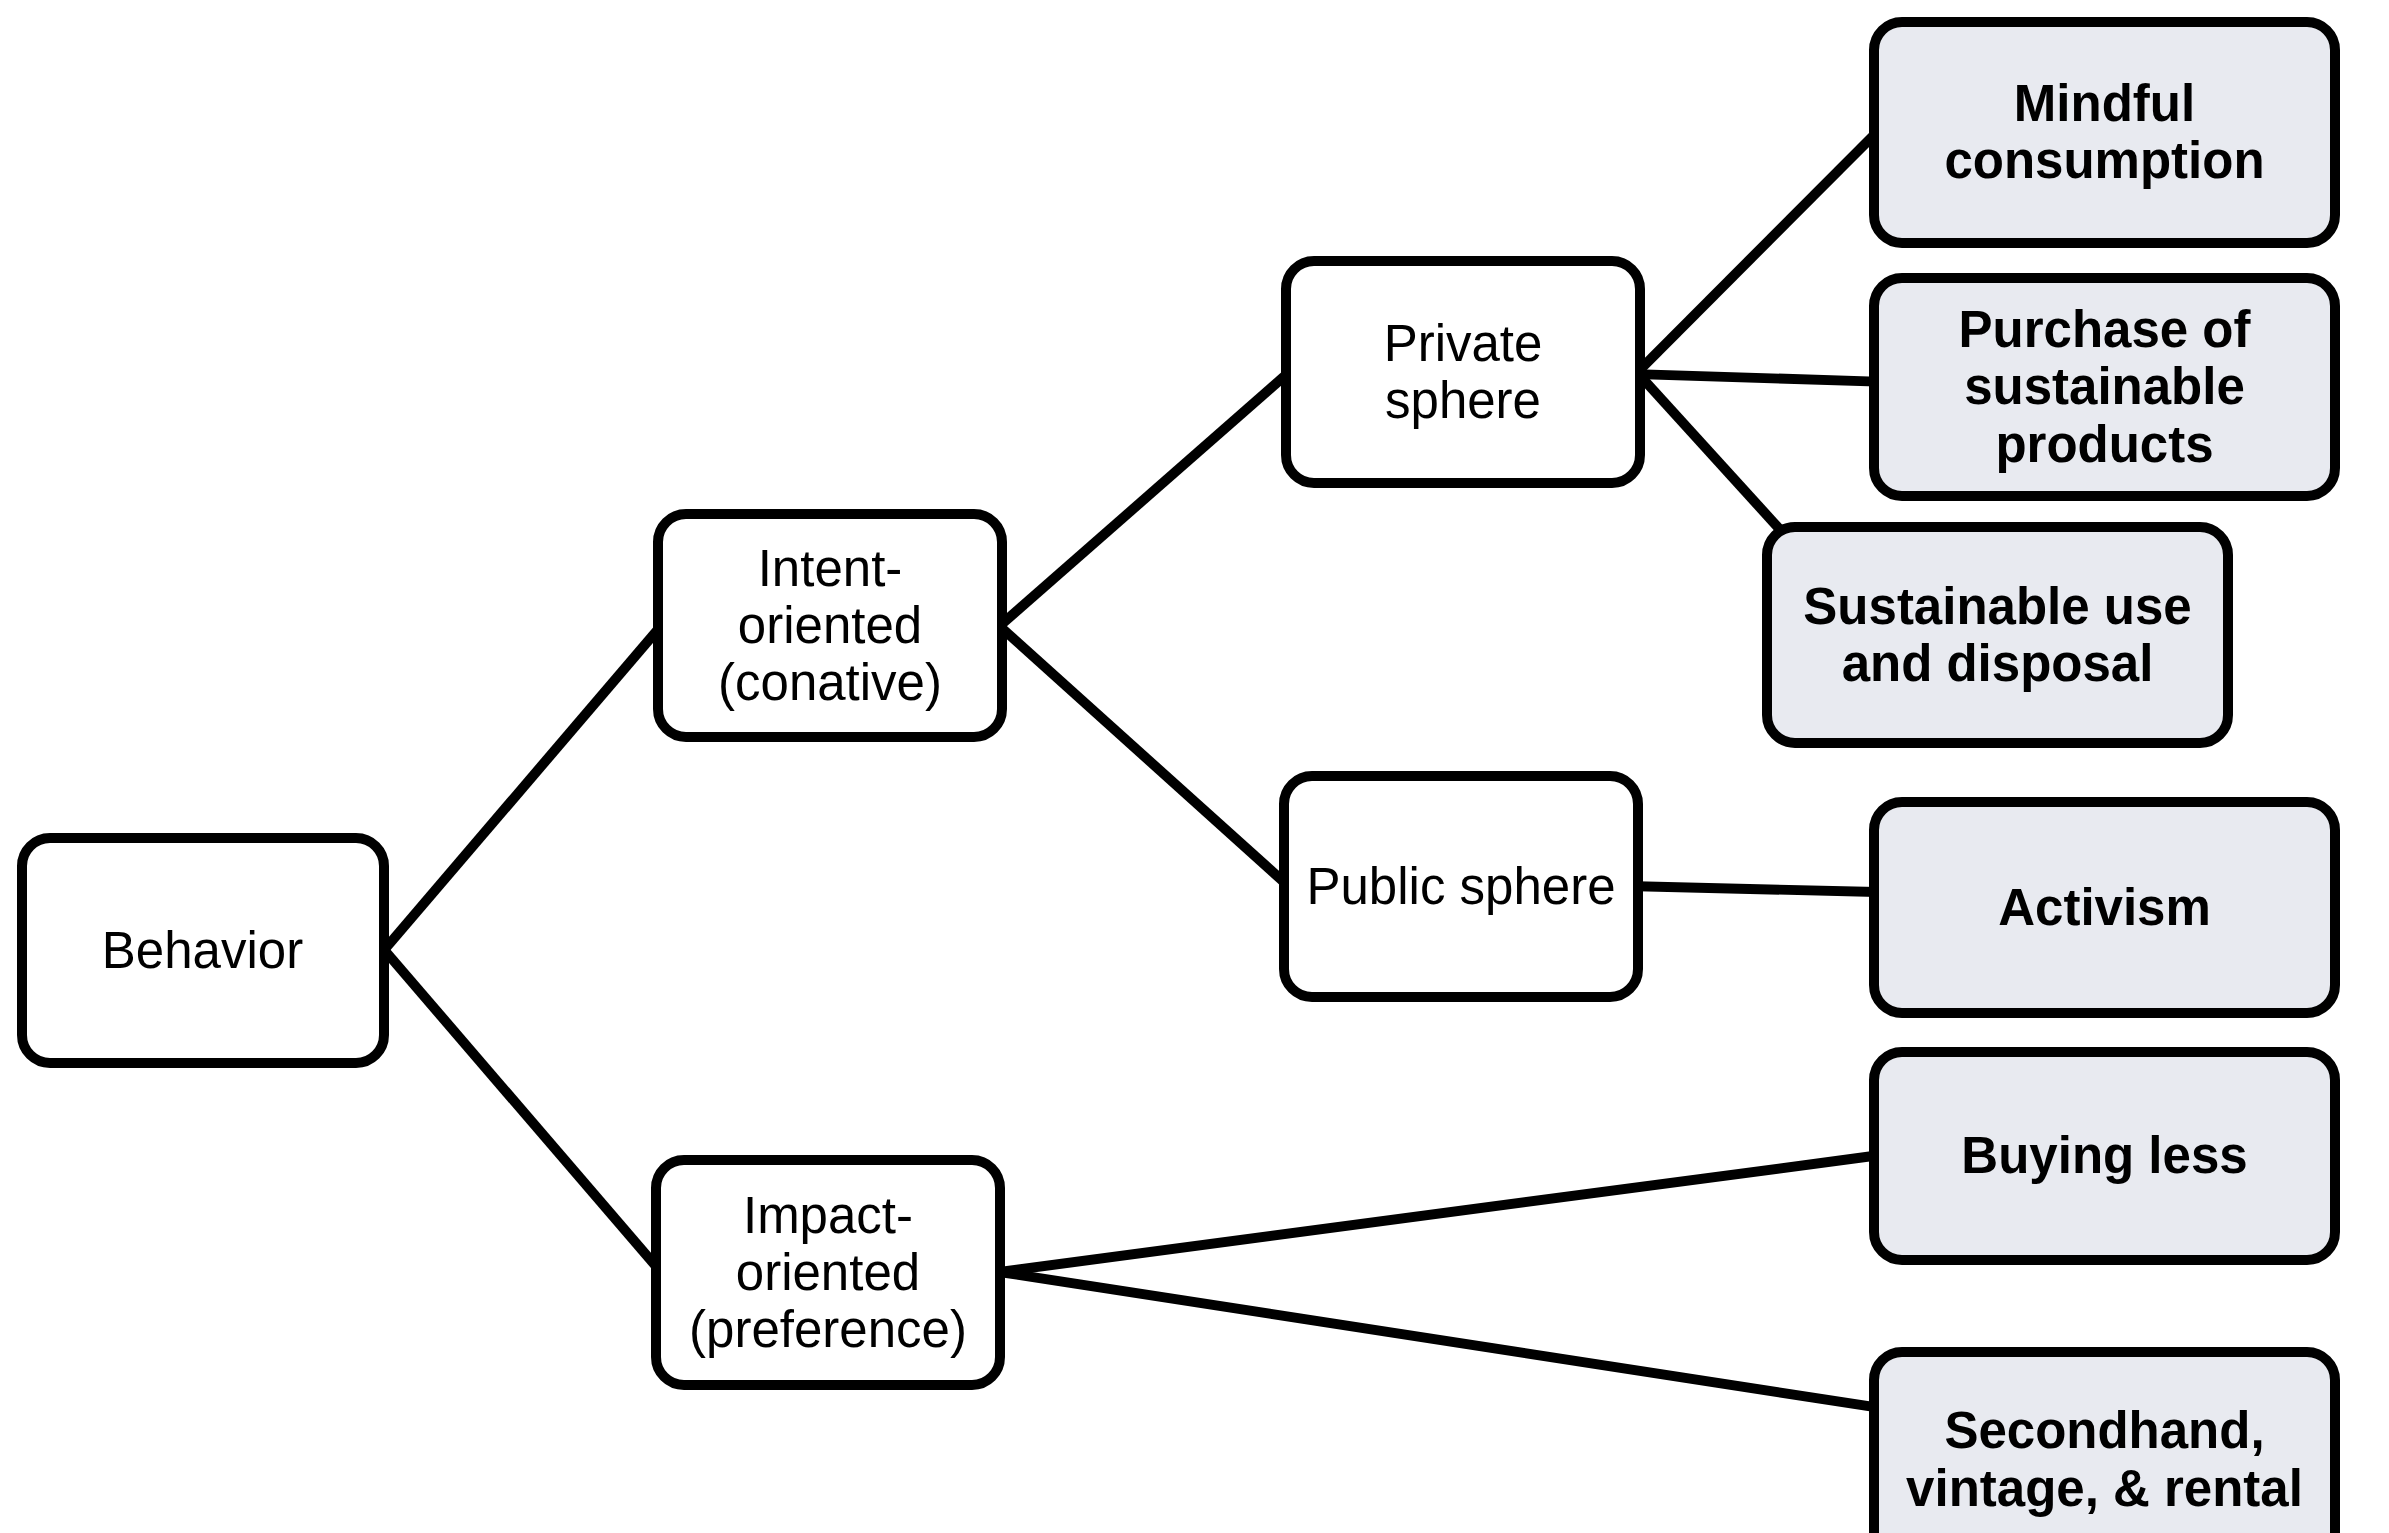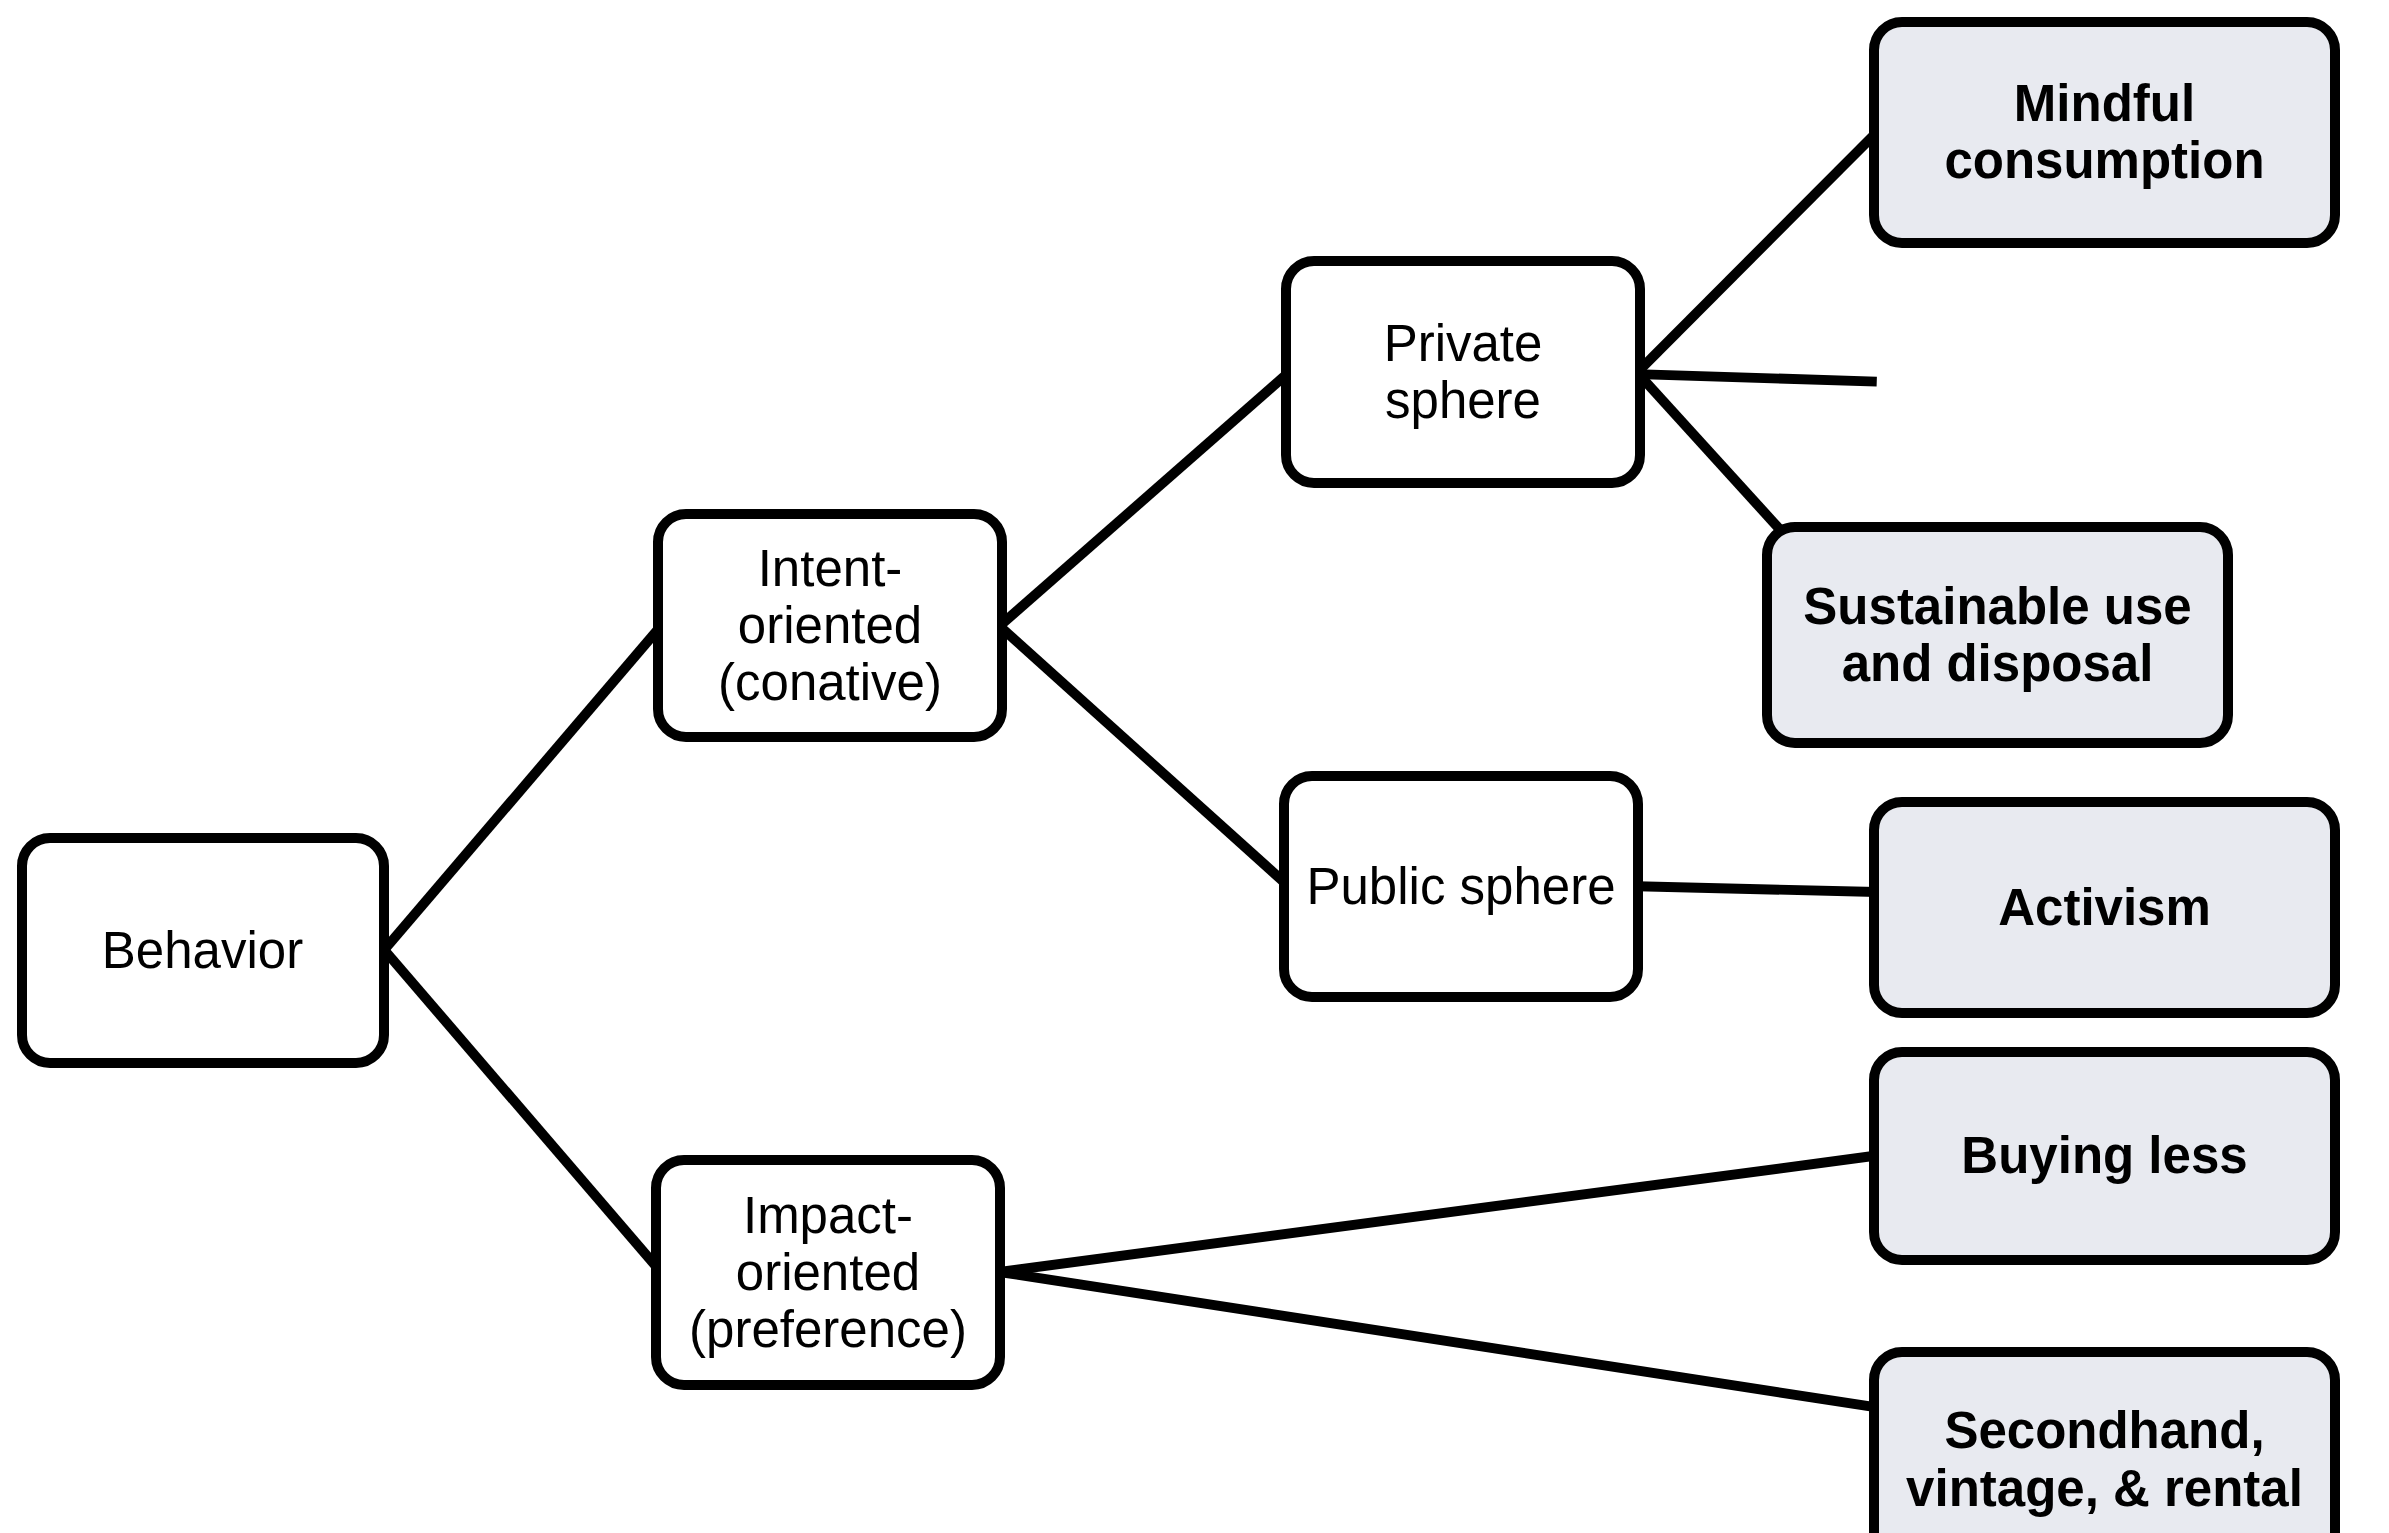--- a/index.html
+++ b/index.html
@@ -95,20 +95,25 @@
 
   <div class="node" style="left:1279px;top:771px;width:364px;height:231px;">
     <span class="lbl">Public sphere</span>
   </div>
 
   <div class="node leaf" style="left:1869px;top:16.5px;width:471px;height:231px;">
     <span class="lbl">Mindful
 consumption</span>
   </div>
 
+  <div class="node leaf" style="left:1869px;top:273px;width:471px;height:228px;">
+    <span class="lbl">Purchase of
+sustainable
+products</span>
+  </div>
 
   <div class="node leaf" style="left:1762px;top:522px;width:471px;height:226px;">
     <span class="lbl">Sustainable use
 and disposal</span>
   </div>
 
   <div class="node leaf" style="left:1869px;top:797px;width:471px;height:221px;justify-content:center;">
     <span class="lbl">Activism</span>
   </div>
 

